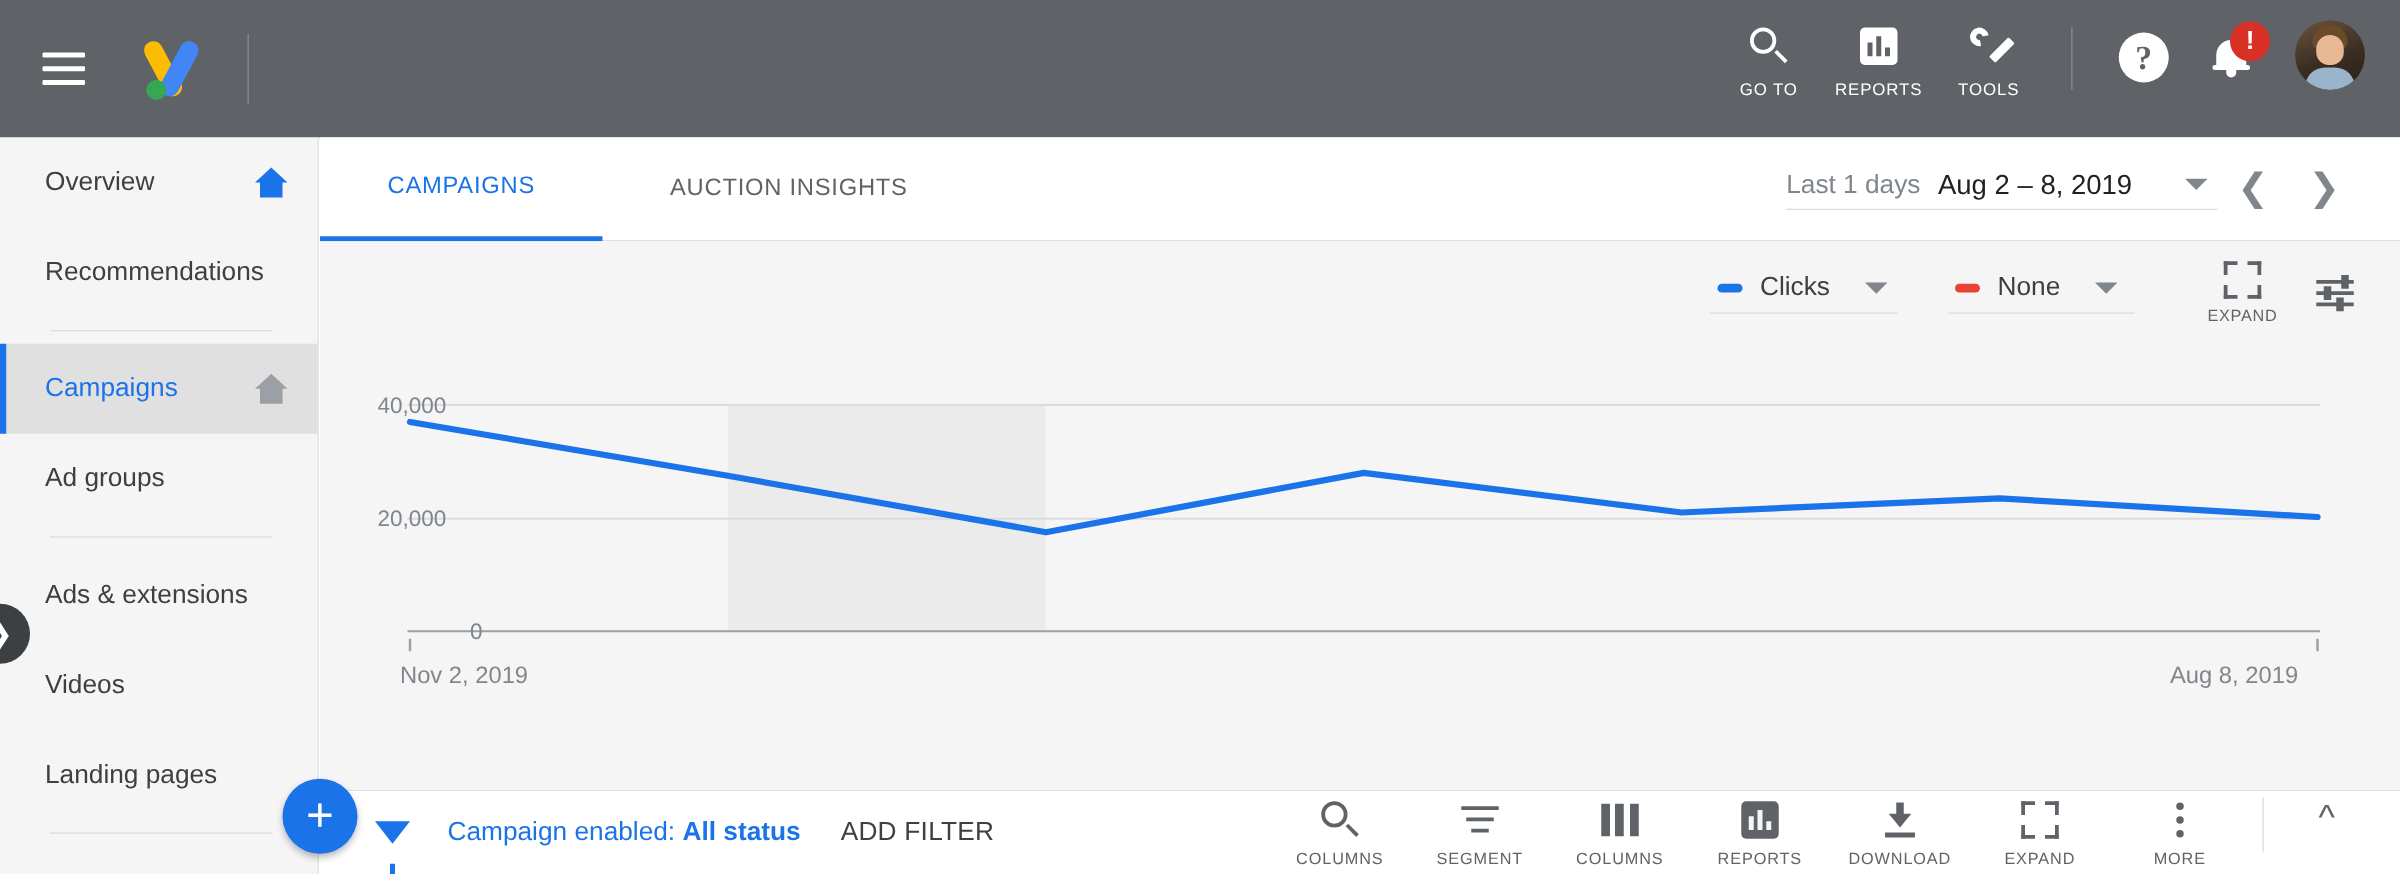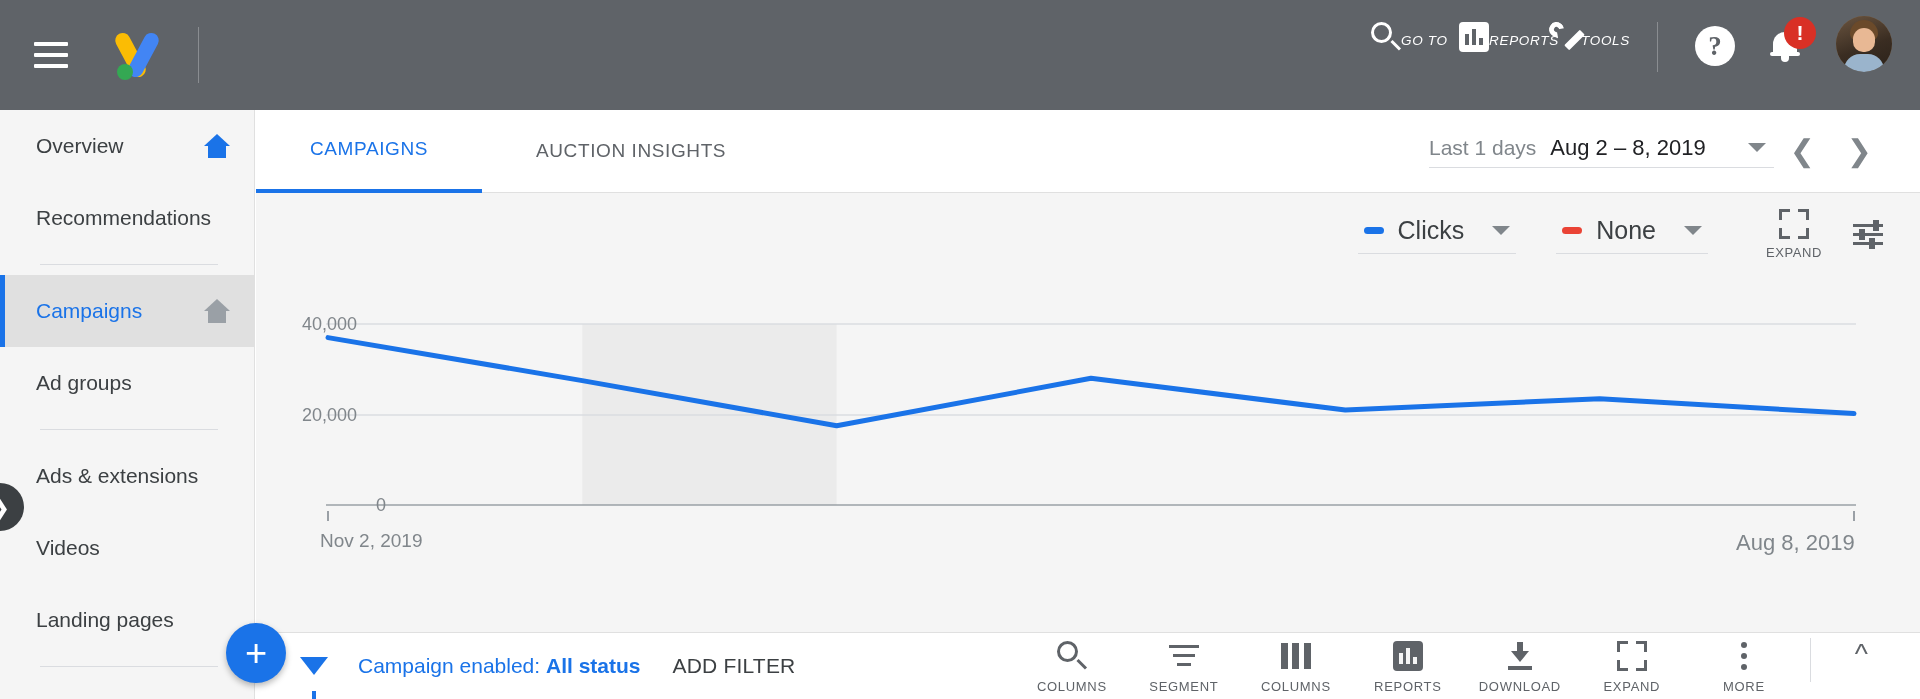--- a/index.html
+++ b/index.html
@@ -45,22 +45,22 @@
   }
   .hdr-title {
     color: #fff; font-size: 34px; font-weight: 400; letter-spacing: .1px;
   }
 
   .hdr-right {
     margin-left: auto; display: flex; align-items: flex-start; height: 110px;
     padding-top: 16px;
   }
   .hdr-item {
-    width: 88px; display: flex; flex-direction: row; align-items: center;
-    cursor: pointer; color: #fff; font-style: italic;
+    width: 88px; display: flex; flex-direction: column; align-items: center;
+    cursor: pointer; color: #fff;
   }
   .hdr-item .ico { height: 42px; display: flex; align-items: center; justify-content: center; }
   .hdr-item .lbl { font-size: 13.5px; letter-spacing: .7px; margin-top: 6px; }
 
   .hdr-sep { width: 1px; height: 50px; background: #8a8d91; margin: 6px 22px 0 22px; }
 
   .circle-btn { width: 70px; display:flex; align-items:center; justify-content:center; height: 60px; cursor: pointer;}
   .help-circle {
     width: 40px; height: 40px; border-radius: 50%; background: #fff;
     color: #5f6368; font-size: 27px; font-weight: 700;
@@ -162,21 +162,21 @@
     border-bottom: 1px solid #e0e0e0;
   }
   .chart-controls {
     position: absolute; top: 16px; right: 24px; display: flex; align-items: center;
   }
   .metric-sel {
     display: flex; align-items: center; border-bottom: 1px solid #dadce0;
     padding: 0 6px 8px 6px; margin-right: 40px; cursor: pointer; min-width: 150px;
   }
   .dash { width: 20px; height: 7px; border-radius: 4px; margin-right: 14px; }
-  .metric-name { font-size: 25px; color: #3c4043; }
+  .metric-name { font-size: 21px; color: #3c4043; }
   .metric-sel .caret-down { margin-left: 28px; margin-right: 0; }
 
   .ctrl-btn {
     display: flex; flex-direction: column; align-items: center;
     margin-left: 10px; cursor: pointer; width: 72px;
   }
   .ctrl-btn .clbl { font-size: 13px; color: #5f6368; letter-spacing: .6px; margin-top: 6px; }
 
   .expand-ico { width: 30px; height: 30px; position: relative; }
   .expand-ico i {
@@ -452,21 +452,21 @@
       <line x1="1598" y1="318" x2="1598" y2="328" stroke="#9aa0a6" stroke-width="2"></line>
 
       <polyline id="series0" fill="none" stroke="#1a73e8" stroke-width="5" stroke-linejoin="round" stroke-linecap="round" points="72.0,144.6 326.3,187.6 580.7,232.8 835.0,185.3 1089.3,217.0 1343.7,205.7 1598.0,220.6"></polyline>
     </svg>
 
     <div class="axis-lbl" style="left:46px; top:121px;">40,000</div>
     <div class="axis-lbl" style="left:46px; top:212px;">20,000</div>
     <div class="axis-lbl" style="left:120px; top:302px;">0</div>
 
     <div class="axis-lbl" style="left:64px; top:337px; font-size:19px;">Nov 2, 2019</div>
-    <div class="axis-lbl" style="left:1480px; top:337px; font-size:22px;">Aug 8, 2019</div>
+    <div class="axis-lbl" style="left:1480px; top:337px; font-size:19px;">Aug 8, 2019</div>
 
     <div class="fab">
       <span>+</span>
     </div>
   </div>
 
   <div class="bottombar">
     <span class="filter-ico"></span>
     <span class="filter-chip">
       <span>Campaign enabled: </span><b>All status</b>

